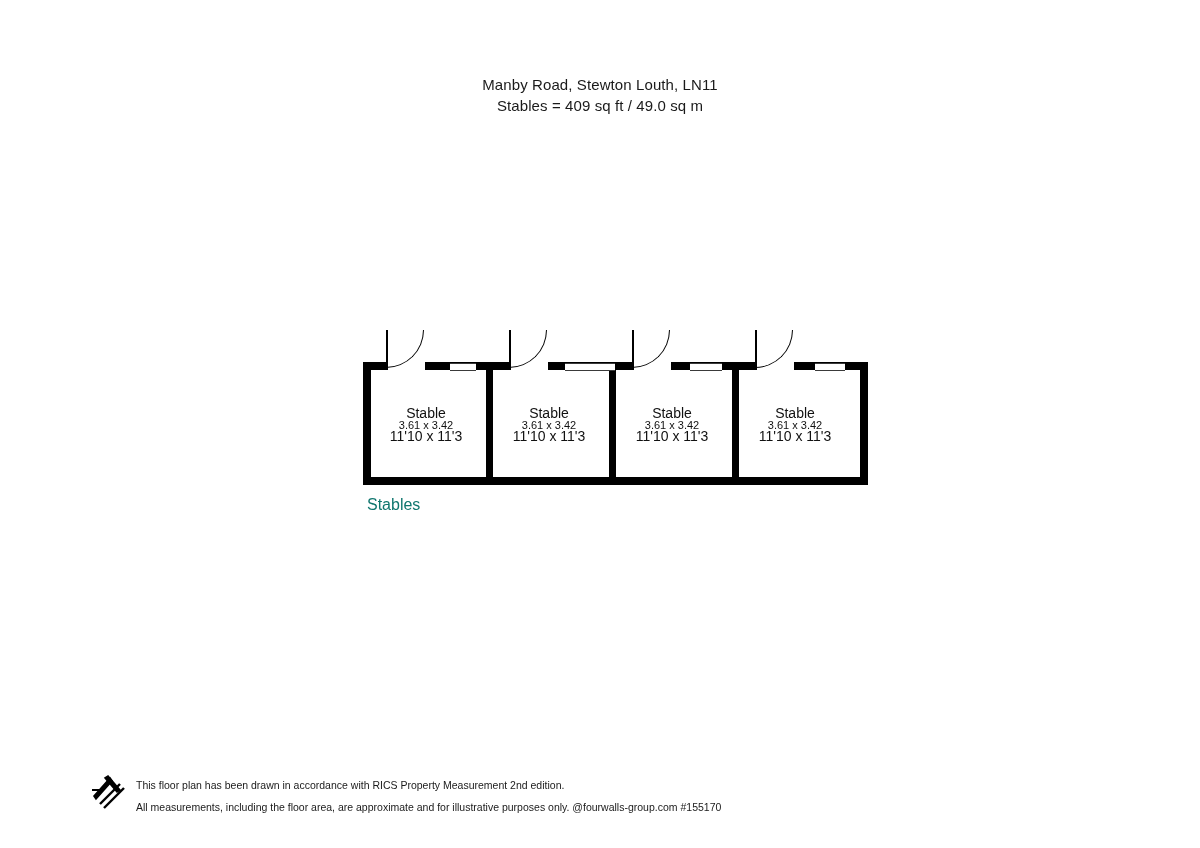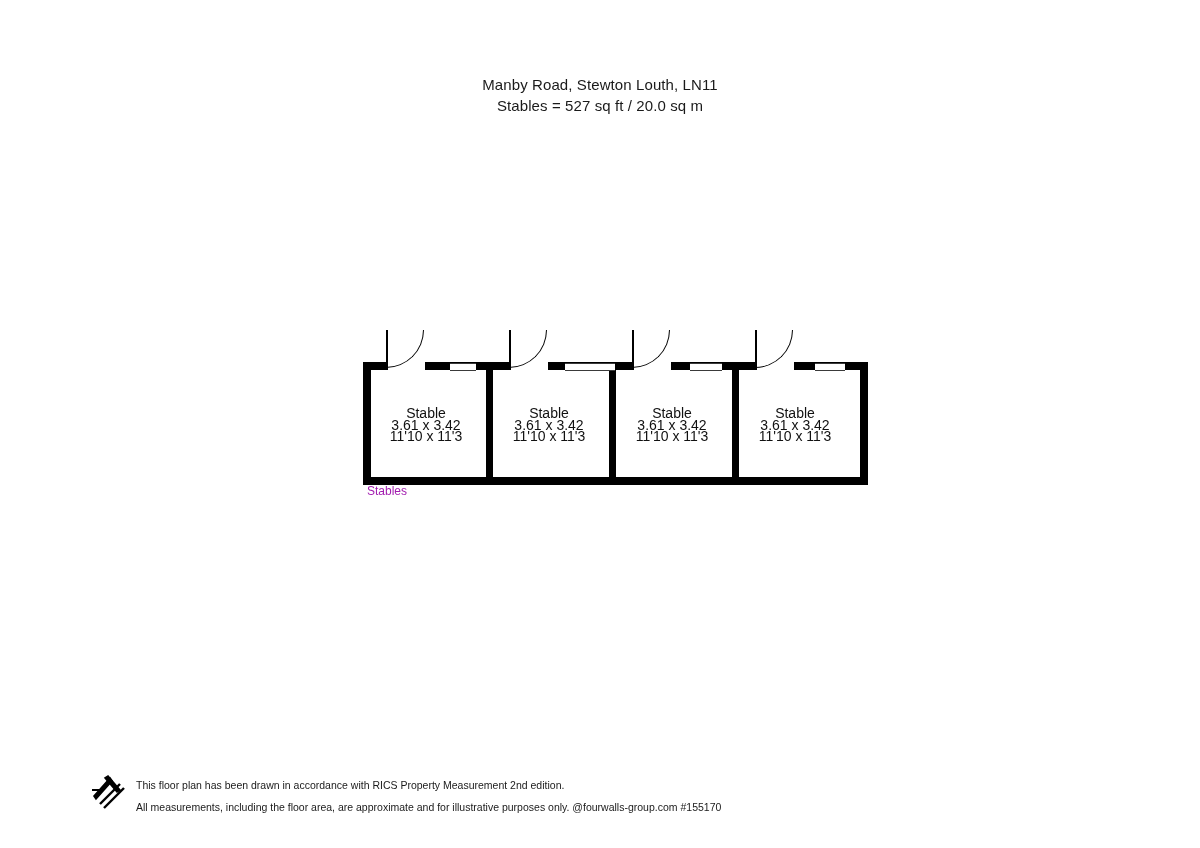--- a/index.html
+++ b/index.html
@@ -124,34 +124,34 @@
 
   
   .room {
     position: absolute;
     top: 78px;
     width: 120px;
     text-align: center;
     line-height: 11.5px;
   }
   .room .rm-name { font-size: 14px; color: #111111; }
-  .room .rm-m    { font-size: 14px;   color: #111111; }
+  .room .rm-m    { font-size: 11px;   color: #111111; }
   .room .rm-ft   { font-size: 14px;   color: #111111; }
   .room.r1 { left: 6px;   }
   .room.r2 { left: 129px; }
   .room.r3 { left: 252px; }
   .room.r4 { left: 375px; }
 
   
   .floor-caption {
     position: absolute;
     left: 367px;
-    top: 484px;
-    font-size: 12px;
-    color: #a21caf;
+    top: 496px;
+    font-size: 16px;
+    color: #0f766e;
   }
 
   
   .footer {
     position: absolute;
     left: 90px;
     top: 768px;
     width: 1020px;
     height: 58px;
   }
@@ -171,21 +171,21 @@
     font-size: 10.5px;
     line-height: 22px;
     color: #1a1a1a;
   }
 </style>
 </head>
 <body>
 
 <div class="title-block">
   <div class="title-line">Manby Road, Stewton Louth, LN11</div>
-  <div class="title-line">Stables = 527 sq ft / 20.0 sq m</div>
+  <div class="title-line">Stables = 409 sq ft / 49.0 sq m</div>
 </div>
 
 <div class="plan">
 
   <div class="block-outline"></div>
 
   <div class="divider d1"></div>
   <div class="divider d2"></div>
   <div class="divider d3"></div>
 

